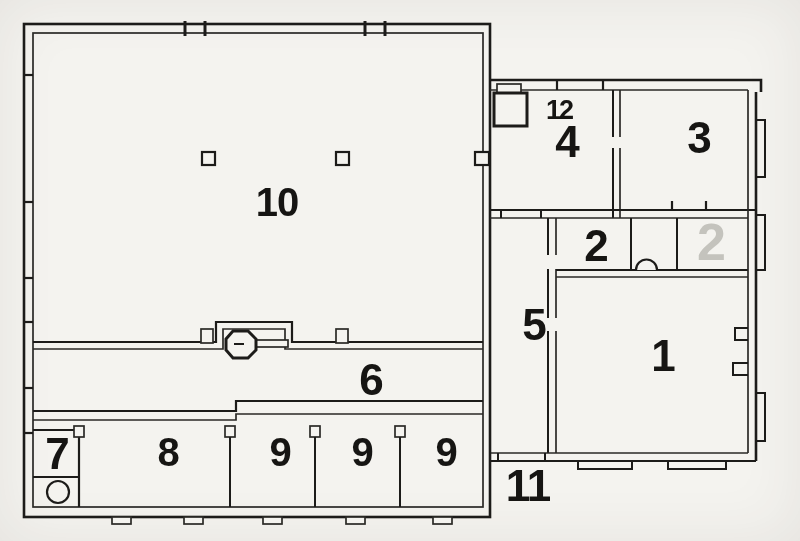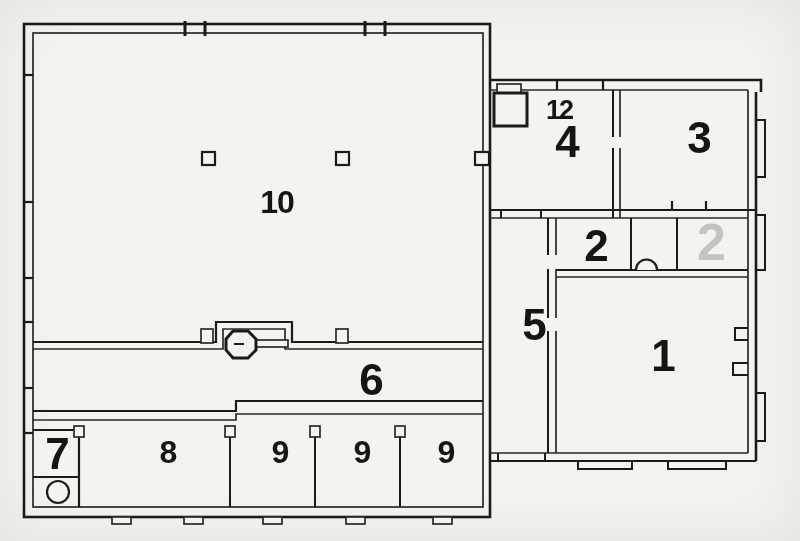--- a/index.html
+++ b/index.html
@@ -21,21 +21,21 @@
   .gap{fill:#f4f3ef;stroke:none;}
   .room-label{
     position:absolute;
     transform:translate(-50%,-50%);
     color:#161513;
     font-weight:700;
     line-height:1;
     letter-spacing:-1px;
     white-space:nowrap;
   }
-  .fs-l{font-size:32px;}
+  .fs-l{font-size:40px;}
   .fs-m{font-size:44px;}
   .fs-s{font-size:27px;letter-spacing:-2px;margin-left:48px;}
   .label-muted{color:#c4c3bd;font-size:52px;}
 </style>
 </head>
 <body>
 
 <div class="page">
 
   <svg width="800" height="541" viewBox="0 0 800 541">
@@ -179,14 +179,15 @@
   <div class="room-label fs-l" style="left:280px;top:452px;">9</div>
   <div class="room-label fs-l" style="left:362px;top:452px;">9</div>
   <div class="room-label fs-l" style="left:446px;top:452px;">9</div>
   <div class="room-label fs-s" style="left:511px;top:110px;">12</div>
   <div class="room-label fs-m" style="left:567px;top:142px;">4</div>
   <div class="room-label fs-m" style="left:699px;top:138px;">3</div>
   <div class="room-label fs-m" style="left:596px;top:246px;">2</div>
   <div class="room-label label-muted" style="left:711px;top:242px;">2</div>
   <div class="room-label fs-m" style="left:534px;top:325px;">5</div>
   <div class="room-label fs-m" style="left:663px;top:356px;">1</div>
+  <div class="room-label fs-m" style="left:528px;top:486px;">11</div>
 
 </div>
 
 </body></html>

